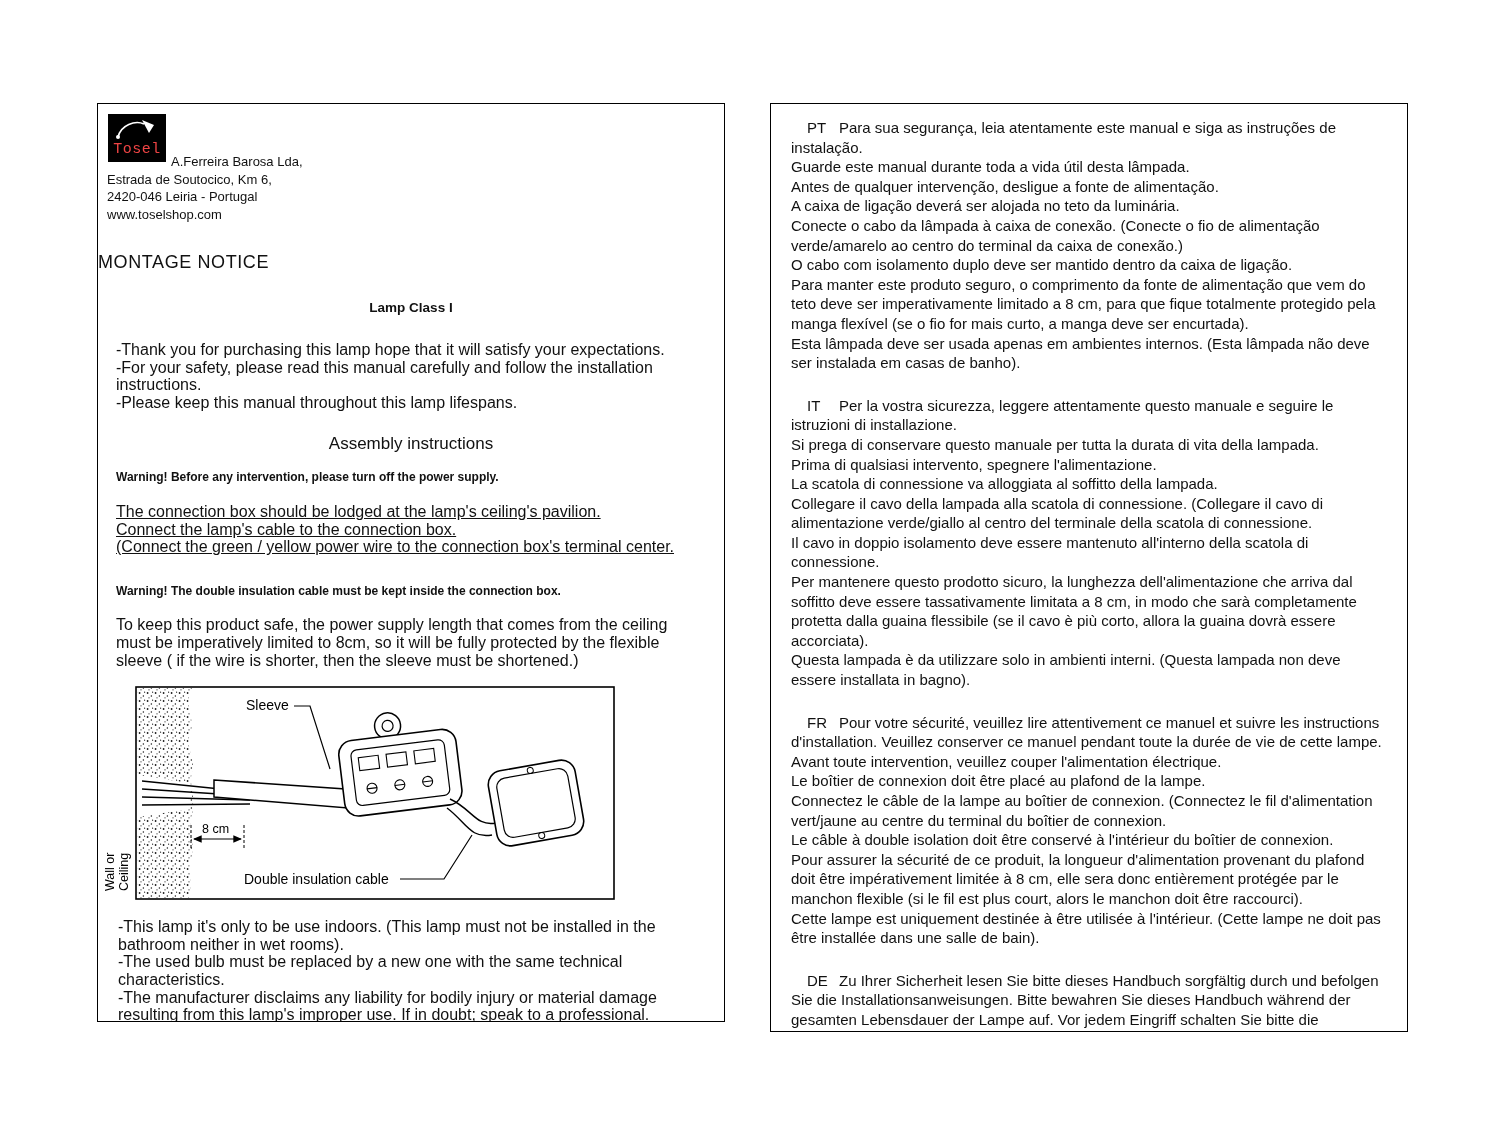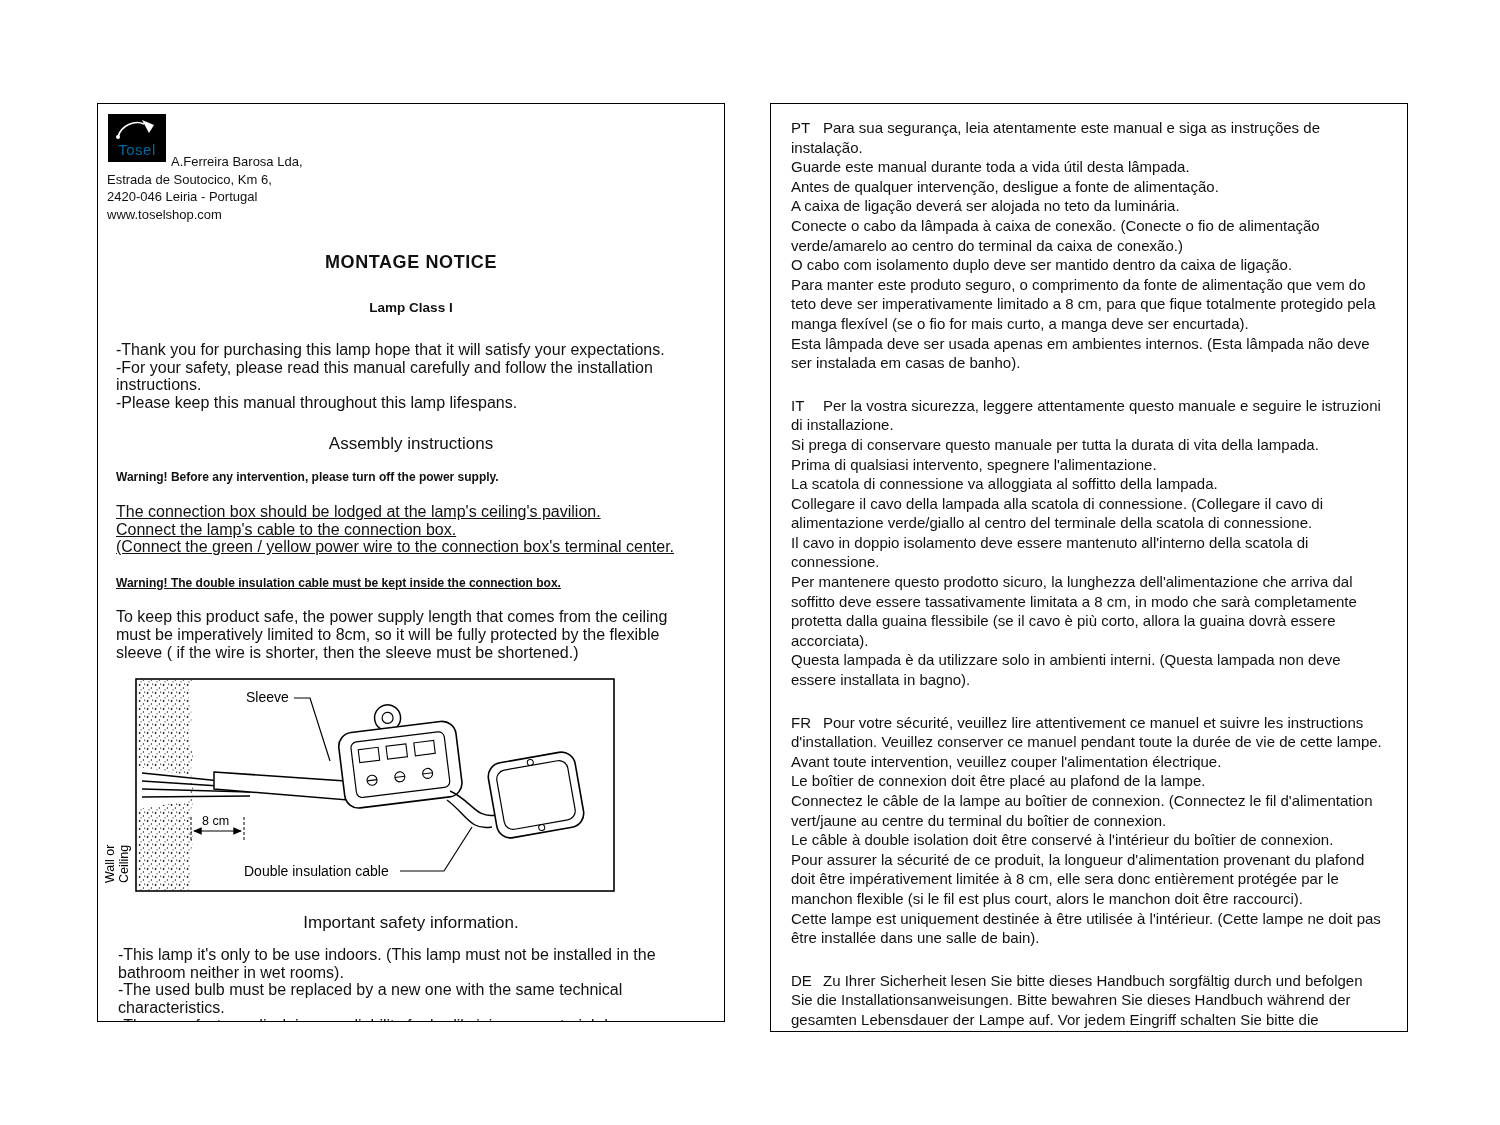--- a/index.html
+++ b/index.html
@@ -14,46 +14,46 @@
   .page-box.left  { left:97px;  top:103px; width:628px; height:919px; }
   .page-box.right { left:770px; top:103px; width:638px; height:929px; padding:14px 20px; }
 
   
   .letterhead { position:relative; height:118px; }
   .logo {
     position:absolute; left:10px; top:10px; width:58px; height:48px; background:#000;
     display:flex; flex-direction:column; align-items:center; justify-content:flex-end;
   }
   .logo-text {
-    color:#0369a1; font-family:Liberation Sans, sans-serif; font-size:15px; line-height:18px;
+    color:#ef4444; font-family:Liberation Mono, monospace; font-size:15px; line-height:18px;
     padding-bottom:3px; letter-spacing:0.5px;
   }
   .logo-lamp { position:absolute; top:3px; left:5px; }
   .address { position:absolute; left:9px; top:49px; font-size:13px; line-height:17.5px; }
   .addr-line.indent { padding-left:64px; }
 
-  .doc-title { text-align:center; font-size:18px; font-weight:700; margin:30px 0 8px; letter-spacing:0.6px; }
+  .doc-title { font-size:18px; font-weight:400; margin:30px 0 8px; letter-spacing:0.6px; }
   .doc-subtitle { text-align:center; font-size:13.5px; font-weight:bold; margin:27px 0 0; }
 
   .para { font-size:16px; line-height:17.6px; margin:0 18px; }
   .pre  { white-space:pre-line; }
   .intro { margin-top:26px; }
   .section-head { text-align:center; font-size:17px; font-weight:400; margin:23px 0 0; }
   .warning { font-weight:bold; font-size:12px; line-height:17.6px; margin:15px 18px 0; }
   .conn { margin-top:16px;text-decoration:underline; }
-  .warn2 { margin-top:19px;text-decoration:underline; }
+  .warn2 { margin-top:27px; }
   .safe { margin-top:16px; }
   .diagram { display:block; margin:14px 0 0 0; }
   .diagram text { font-family:"Liberation Sans", sans-serif; fill:#000; }
   .safety-head { margin-top:16px; }
   .safety { margin-top:13px;margin-left:20px; }
 
   
   .lang-section { margin:0 0 23px 0; font-size:15px; line-height:19.6px; }
-  .lang-code { display:inline-block; min-width:32px; }
+  .lang-code { display:inline-block; min-width:32px;margin-left:16px; }
   .lang-body { white-space:pre-line; }
 </style>
 </head>
 <body>
 
 <div class="sheet">
 
   <div class="page-box left">
 
     <div class="letterhead">
@@ -161,21 +161,20 @@
 
       <text x="146" y="201" font-size="14">Double insulation cable</text>
       <polyline points="302,196 346,196 374,152" fill="none" stroke="#000" stroke-width="1.2"></polyline>
 
       <g font-size="12.5">
         <text transform="rotate(-90)" x="-208" y="16">Wall or</text>
         <text transform="rotate(-90)" x="-208" y="30">Ceiling</text>
       </g>
     </svg>
 
-    <div class="section-head safety-head">Important safety information.</div>
 
     <div class="para pre safety">-This lamp it's only to be use indoors. (This lamp must not be installed in the bathroom neither in wet rooms).
 -The used bulb must be replaced by a new one with the same technical characteristics.
 -The manufacturer disclaims any liability for bodily injury or material damage resulting from this lamp's improper use. If in doubt; speak to a professional.</div>
   </div>
 
   <div class="page-box right">
 
     <p class="lang-section">
       <span class="lang-code">PT</span><span class="lang-body">Para sua segurança, leia atentamente este manual e siga as instruções de instalação.

